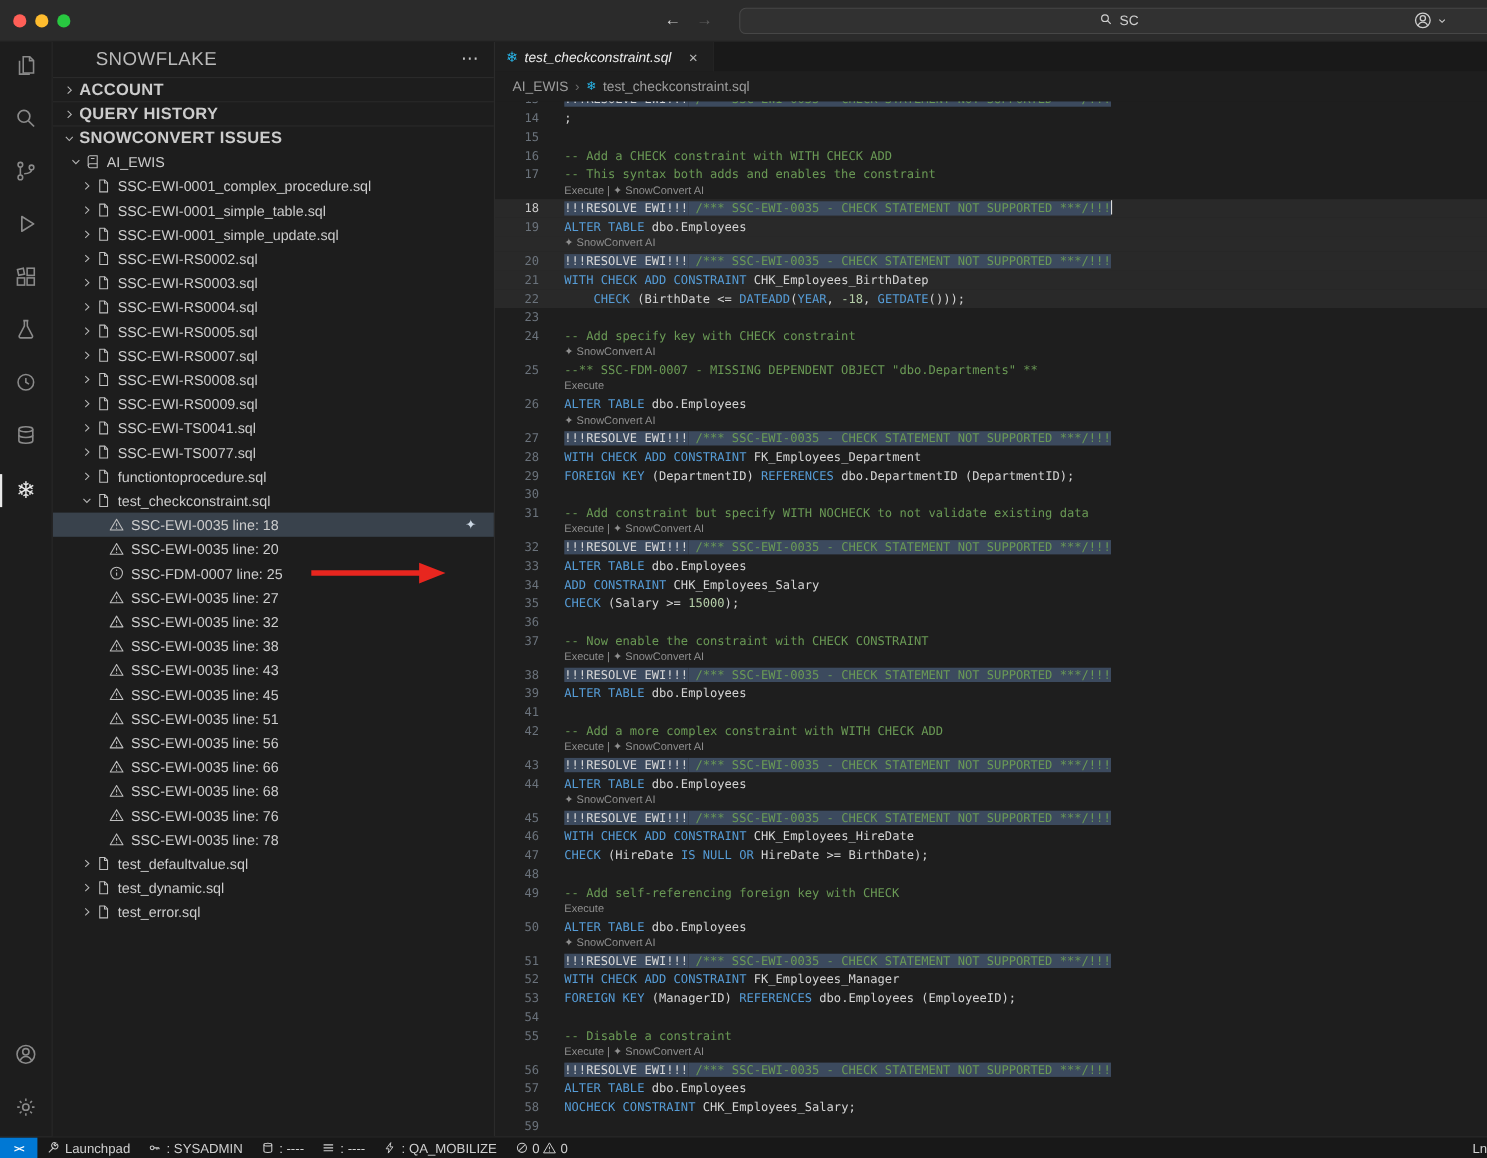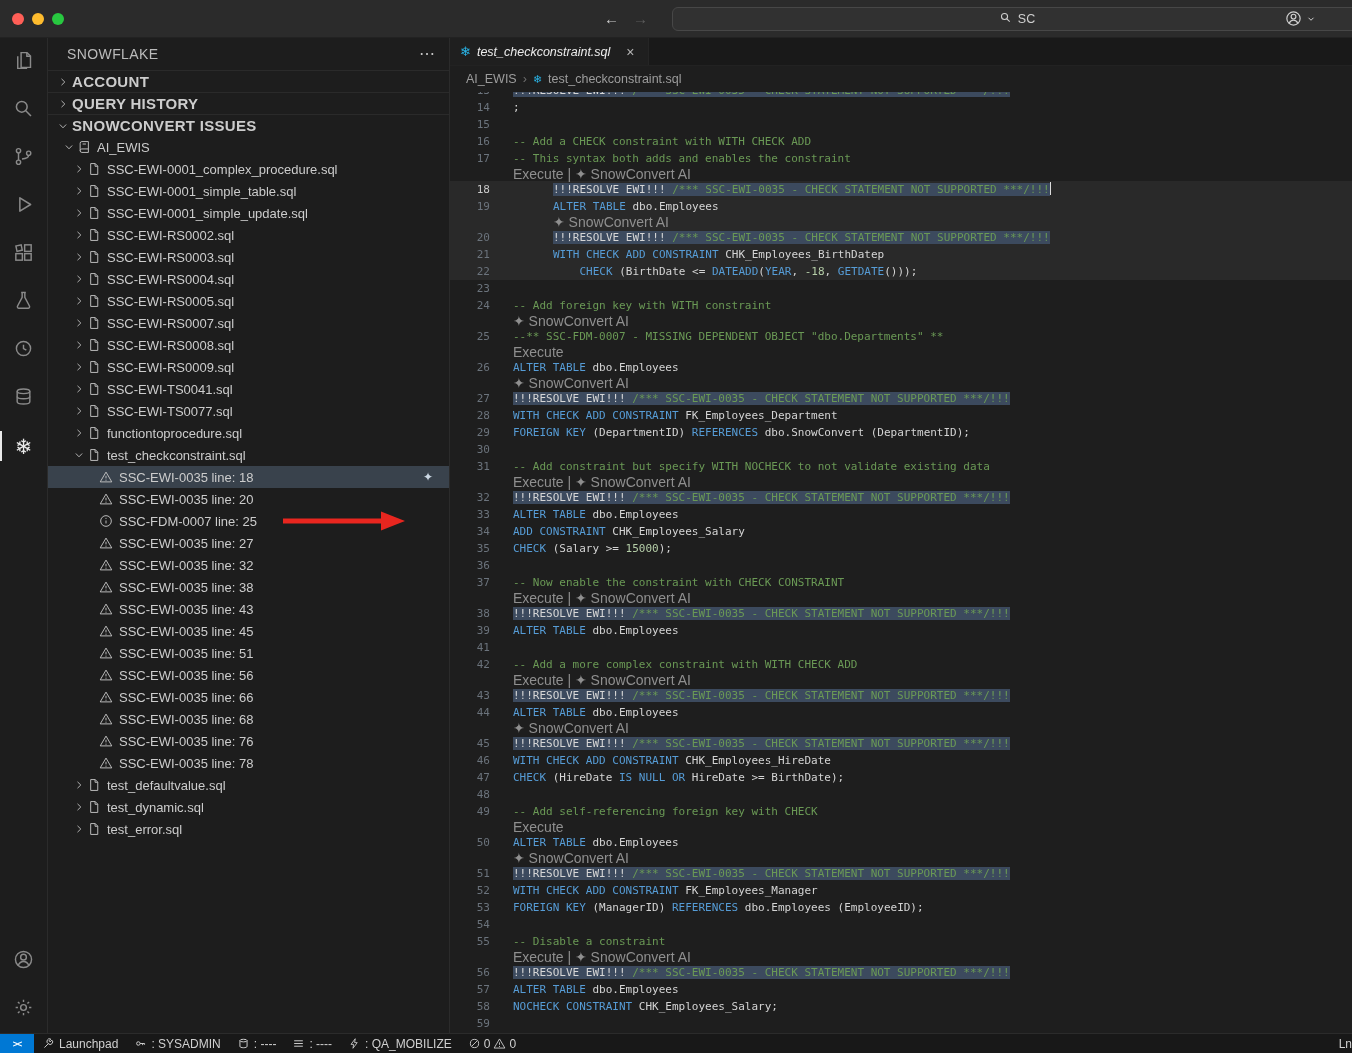--- a/index.html
+++ b/index.html
@@ -28,21 +28,21 @@
   .ab-top{flex:1;}
   .ab-item{position:relative;height:48px;display:flex;align-items:center;justify-content:center;color:#8a8a8a;cursor:pointer;}
   .ab-item svg{width:23px;height:23px;}
   .ab-item.active{color:#e9e9e9;}
   .ab-item.active::before{content:'';position:absolute;left:0;top:9px;bottom:9px;width:2px;background:#e9e9e9;}
   .sf-glyph{font-size:21px;line-height:1;}
 
   
   .sidebar{flex:none;width:402px;background:#1d1d1d;border-right:1px solid #2b2b2b;position:relative;overflow:hidden;}
   .sidebar-header{height:32px;display:flex;align-items:center;padding:0 14px 0 19px;}
-  .sidebar-title{font-size:14px;letter-spacing:.4px;color:#bbbbbb;}
+  .sidebar-title{font-size:17px;letter-spacing:.4px;color:#bbbbbb;margin-left:20px;}
   .more{margin-left:auto;color:#c5c5c5;font-size:16px;cursor:pointer;line-height:1;}
   .tree{position:absolute;top:32px;left:0;right:0;}
   .trow{position:relative;display:flex;align-items:center;height:22px;color:#cccccc;font-size:13px;cursor:pointer;white-space:nowrap;}
   .trow .icon{width:16px;height:16px;flex:none;display:inline-flex;align-items:center;justify-content:center;color:#c0c0c0;}
   .trow .icon svg{width:14px;height:14px;}
   .trow .chev{width:14px;}
   .trow .chev svg{width:12px;height:12px;color:#b5b5b5;}
   .trow .chev.rot svg{transform:rotate(90deg);}
   .tlabel{margin-left:5px;overflow:hidden;text-overflow:ellipsis;}
   .trow.section{padding-left:8px;border-top:1px solid #2a2a2a;}
@@ -66,22 +66,22 @@
   .breadcrumbs .sficon{font-size:11px;}
   .bc-item{cursor:pointer;}
 
   .code{flex:1;overflow:hidden;font-family:"DejaVu Sans Mono",monospace;font-size:11px;background:#1e1e1e;}
   .code-row{display:flex;height:17px;}
   .code-row.partial{height:7px;align-items:flex-end;overflow:hidden;}
   .lens-row{display:flex;height:14px;}
   .gutter{flex:none;width:40px;text-align:right;color:#6b737c;line-height:17px;height:17px;}
   .ln-active{color:#c9c9c9;}
   .content{flex:none;margin-left:23px;white-space:pre;line-height:17px;height:17px;}
-  .content-lens{flex:none;margin-left:23px;font-family:"Liberation Sans",sans-serif;font-size:14px;color:#8f8f8f;line-height:14px;cursor:pointer;}
-  .range{background:rgba(255,255,255,0.05);gap:40px;}
+  .content-lens{flex:none;margin-left:23px;font-family:"Liberation Sans",sans-serif;font-size:10px;color:#8f8f8f;line-height:14px;cursor:pointer;}
+  .range{background:rgba(255,255,255,0.05);}
   .tk-k{color:#569cd6}.tk-i{color:#d4d4d4}.tk-c{color:#6a9955}.tk-n{color:#b5cea8}
   .ewi-h{color:#d6d6d6;background:#3c4a5e;}
   .ewi-b{color:#6a9955;background:#3c4a5e;}
   .cursor{display:inline-block;width:1.5px;height:13px;background:#dcdcdc;vertical-align:-2px;}
 
   
   .statusbar{flex:none;height:20px;display:flex;align-items:stretch;font-size:12px;color:#d0d0d0;background:#181818;border-top:1px solid #2b2b2b;overflow:hidden;}
   .sb-remote{width:34px;background:#0078d4;color:#fff;display:flex;align-items:center;justify-content:center;
     font-size:9px;font-weight:700;letter-spacing:-1px;cursor:pointer;}
   .sb-item{display:flex;align-items:center;gap:4px;padding:0 8px;cursor:pointer;}
@@ -698,21 +698,21 @@
           <div class="code-row range">
             <span class="gutter">22</span>
             <span class="content"><span class="tk-i">    </span><span class="tk-k">CHECK</span><span class="tk-i"> (BirthDate &lt;= </span><span class="tk-k">DATEADD</span><span class="tk-i">(</span><span class="tk-k">YEAR</span><span class="tk-i">, </span><span class="tk-n">-18</span><span class="tk-i">, </span><span class="tk-k">GETDATE</span><span class="tk-i">()));</span></span>
           </div>
           <div class="code-row">
             <span class="gutter">23</span>
             <span class="content"></span>
           </div>
           <div class="code-row">
             <span class="gutter">24</span>
-            <span class="content"><span class="tk-c">-- Add foreign key with WITH constraint</span></span>
+            <span class="content"><span class="tk-c">-- Add specify key with CHECK constraint</span></span>
           </div>
           <div class="lens-row">
             <span class="gutter"></span>
             <span class="content-lens">✦ SnowConvert AI</span>
           </div>
           <div class="code-row">
             <span class="gutter">25</span>
             <span class="content"><span class="tk-c">--** SSC-FDM-0007 - MISSING DEPENDENT OBJECT "dbo.Departments" **</span></span>
           </div>
           <div class="lens-row">
@@ -730,21 +730,21 @@
           <div class="code-row">
             <span class="gutter">27</span>
             <span class="content"><span class="ewi-h">!!!RESOLVE EWI!!!</span><span class="ewi-b"> /*** SSC-EWI-0035 - CHECK STATEMENT NOT SUPPORTED ***/!!!</span></span>
           </div>
           <div class="code-row">
             <span class="gutter">28</span>
             <span class="content"><span class="tk-k">WITH CHECK ADD CONSTRAINT</span><span class="tk-i"> FK_Employees_Department</span></span>
           </div>
           <div class="code-row">
             <span class="gutter">29</span>
-            <span class="content"><span class="tk-k">FOREIGN KEY</span><span class="tk-i"> (DepartmentID) </span><span class="tk-k">REFERENCES</span><span class="tk-i"> dbo.SnowConvert (DepartmentID);</span></span>
+            <span class="content"><span class="tk-k">FOREIGN KEY</span><span class="tk-i"> (DepartmentID) </span><span class="tk-k">REFERENCES</span><span class="tk-i"> dbo.DepartmentID (DepartmentID);</span></span>
           </div>
           <div class="code-row">
             <span class="gutter">30</span>
             <span class="content"></span>
           </div>
           <div class="code-row">
             <span class="gutter">31</span>
             <span class="content"><span class="tk-c">-- Add constraint but specify WITH NOCHECK to not validate existing data</span></span>
           </div>
           <div class="lens-row">

